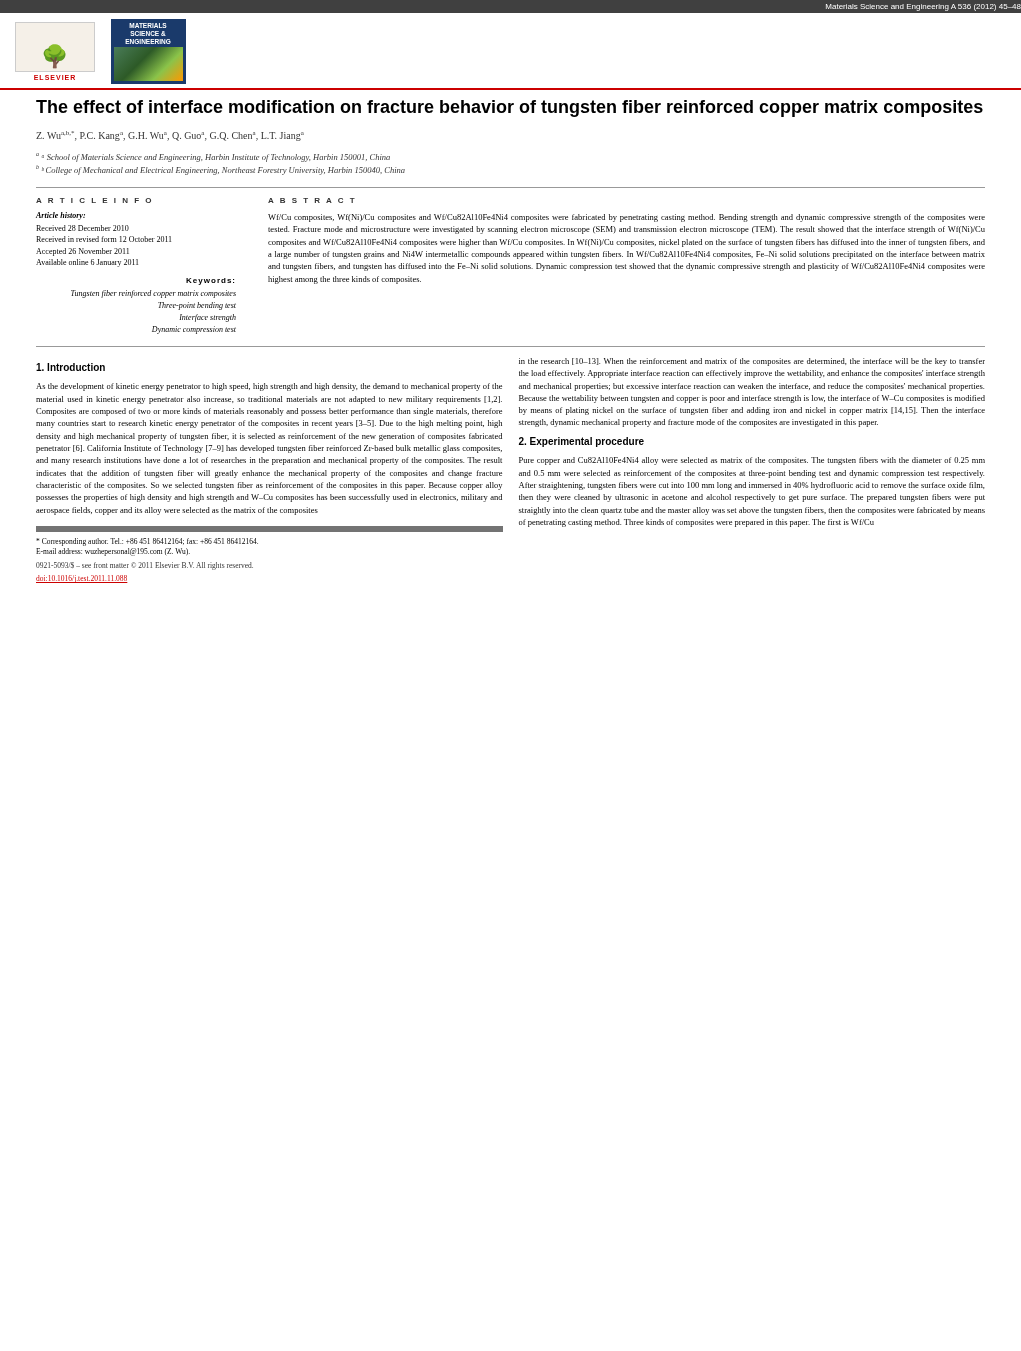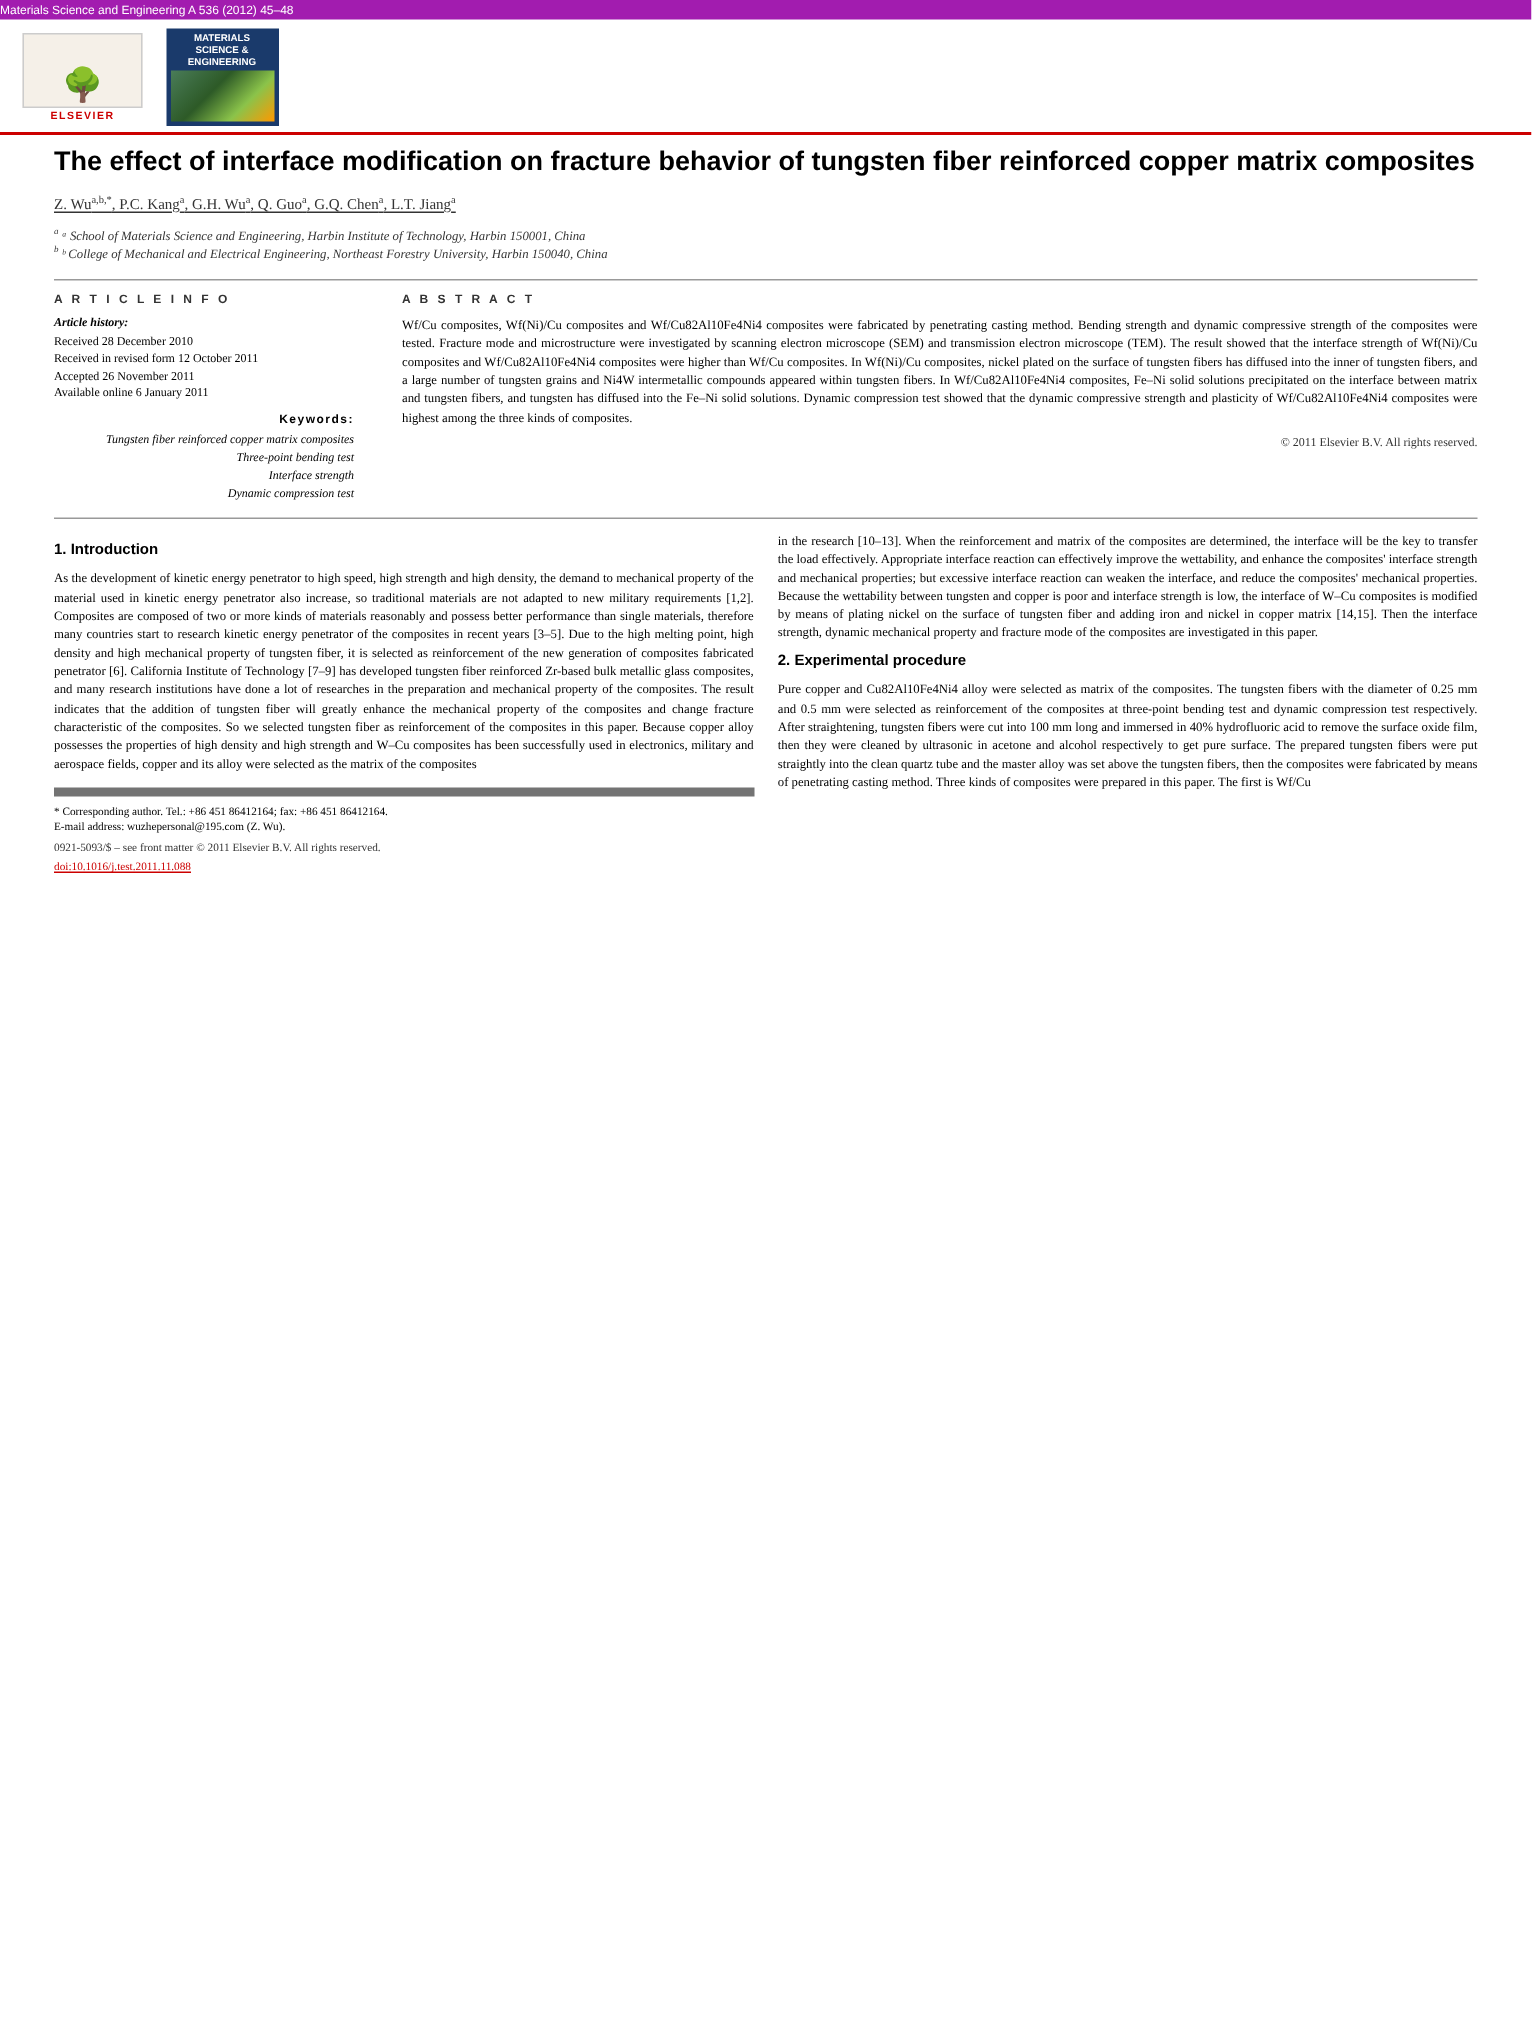--- a/index.html
+++ b/index.html
@@ -7,23 +7,23 @@
       background: #fff;
       font-family: 'Times New Roman', Times, serif;
       font-size: 9.5px;
       color: #000;
       width: 1021px;
       min-height: 1351px;
     }
 
     
     .top-bar {
-      background: #a21caf;
+      background: #404040;
       color: #fff;
-      text-align: left;
+      text-align: right;
       font-size: 8px;
       padding: 2px 0;
       font-family: Arial, sans-serif;
     }
 
     
     .journal-header {
       display: flex;
       align-items: stretch;
       border-bottom: 2px solid #c00;
@@ -146,21 +146,20 @@
       line-height: 1.3;
       margin-bottom: 10px;
       margin-top: 6px;
     }
 
     
     .authors {
       font-size: 10px;
       margin-bottom: 8px;
       color: #333;
-      text-decoration: underline;
     }
     .authors sup {
       font-size: 7px;
     }
 
     
     .affiliations {
       font-size: 8.5px;
       font-style: italic;
       color: #333;
@@ -362,21 +361,20 @@
         <div class="keyword-item">Tungsten fiber reinforced copper matrix composites</div>
         <div class="keyword-item">Three-point bending test</div>
         <div class="keyword-item">Interface strength</div>
         <div class="keyword-item">Dynamic compression test</div>
       </div>
     </div>
 
     <div class="abstract-col">
       <div class="abstract-title">A B S T R A C T</div>
       <div class="abstract-text">Wf/Cu composites, Wf(Ni)/Cu composites and Wf/Cu82Al10Fe4Ni4 composites were fabricated by penetrating casting method. Bending strength and dynamic compressive strength of the composites were tested. Fracture mode and microstructure were investigated by scanning electron microscope (SEM) and transmission electron microscope (TEM). The result showed that the interface strength of Wf(Ni)/Cu composites and Wf/Cu82Al10Fe4Ni4 composites were higher than Wf/Cu composites. In Wf(Ni)/Cu composites, nickel plated on the surface of tungsten fibers has diffused into the inner of tungsten fibers, and a large number of tungsten grains and Ni4W intermetallic compounds appeared within tungsten fibers. In Wf/Cu82Al10Fe4Ni4 composites, Fe–Ni solid solutions precipitated on the interface between matrix and tungsten fibers, and tungsten has diffused into the Fe–Ni solid solutions. Dynamic compression test showed that the dynamic compressive strength and plasticity of Wf/Cu82Al10Fe4Ni4 composites were highest among the three kinds of composites.</div>
-      <div class="copyright-line">© 2011 Elsevier B.V. All rights reserved.</div>
     </div>
 
   </div>
 
   <hr class="section-rule">
 
   <div class="body-columns">
 
     <div class="body-col">
       <div class="section-heading">1.  Introduction</div>

